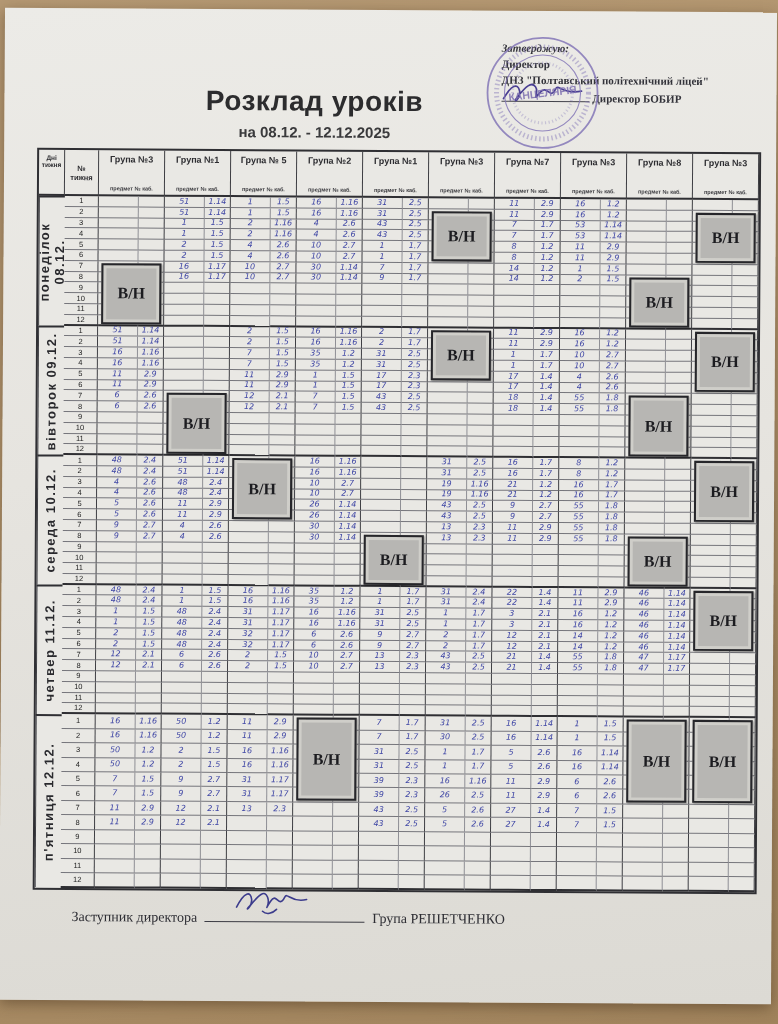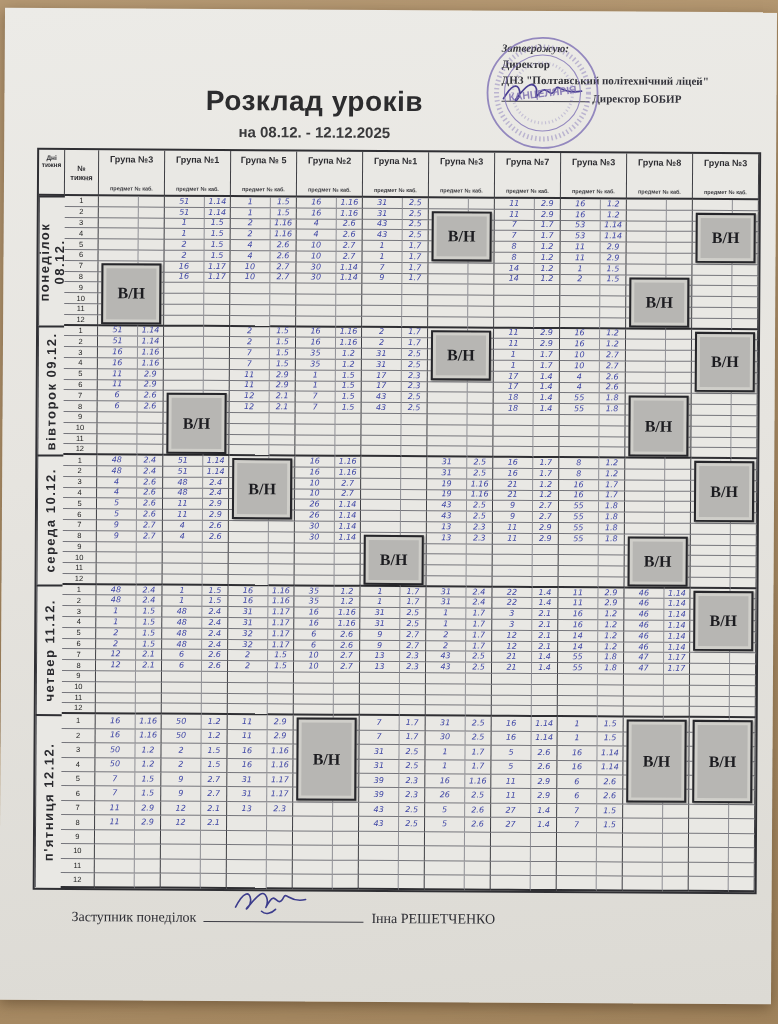--- a/index.html
+++ b/index.html
@@ -1385,23 +1385,23 @@
         <div class="hw s dend" style="grid-area: 61 / 19; color: rgb(63, 70, 165);"></div>
         <div class="hw r dend" style="grid-area: 61 / 20; color: rgb(63, 70, 165);"></div>
         <div class="hw s dend" style="grid-area: 61 / 21; color: rgb(63, 70, 165);"></div>
         <div class="hw r dend" style="grid-area: 61 / 22; color: rgb(63, 70, 165);"></div>
         <div class="vh" style="grid-area: 50 / 9 / span 6 / span 2;">В/Н</div>
         <div class="vh" style="grid-area: 50 / 19 / span 6 / span 2;">В/Н</div>
         <div class="vh" style="grid-area: 50 / 21 / span 6 / span 2;">В/Н</div>
       </div>
 
     <div class="footer">
-      <span>Заступник понеділок</span>
+      <span>Заступник директора</span>
       <span class="f-underline">
         <svg width="80" height="30" viewBox="0 0 80 30">
           <path d="M4 22 C12 6 18 6 19 14 C20 22 10 28 18 20 C26 10 32 4 35 12 C38 20 30 28 38 16 C44 6 46 24 52 12 C55 6 58 18 74 14 M30 26 C34 30 40 28 44 24" fill="none" stroke="#3c3c8c" stroke-width="1.6" stroke-linecap="round"></path>
         </svg>
       </span>
-      <span>Інна РЕШЕТЧЕНКО</span>
+      <span>Група РЕШЕТЧЕНКО</span>
     </div>
 
   </div>
 </div>
 
 </body></html>

